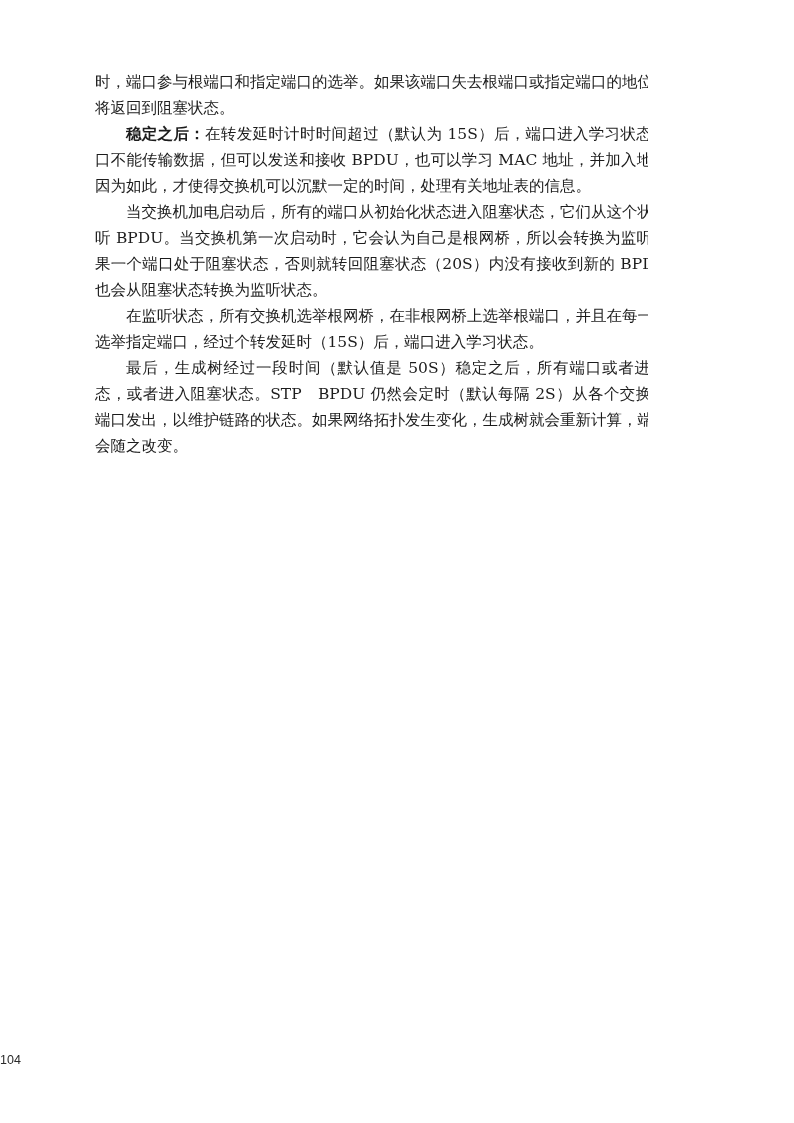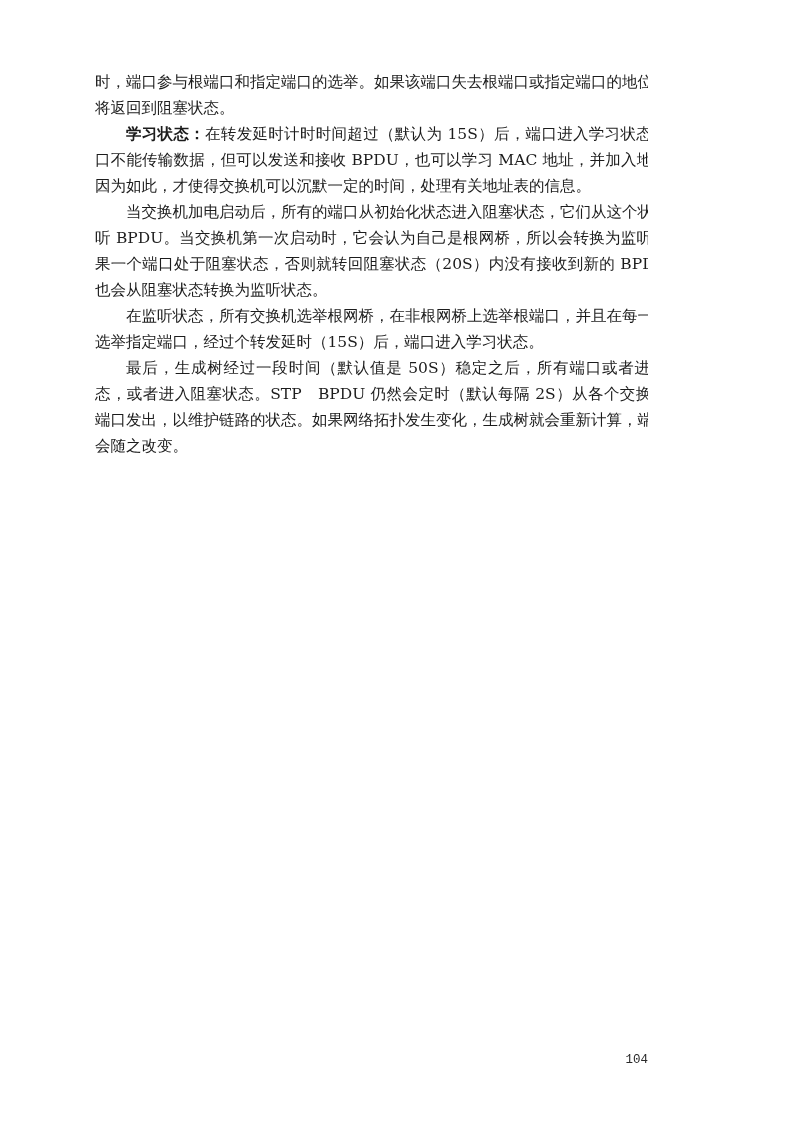--- a/index.html
+++ b/index.html
@@ -33,32 +33,32 @@
     text-indent: 31px;
   }
   .lead {
     font-weight: 700;
   }
   .footer {
     position: absolute;
     top: 1051px;
     left: 0;
     width: 100%;
-    text-align: right;
+    text-align: left;
     font-size: 12.5px;
     line-height: 18px;
     color: #2a2a2a;
-    font-family: Liberation Mono, monospace;
+    font-family: Liberation Sans, sans-serif;
   }
 </style>
 </head>
 <body>
 
 <div class="page">
   <div class="content">
     <p class="para"><span>时，端口参与根端口和指定端口的选举。如果该端口失去根端口或指定端口的地位，那么它将返回到阻塞状态。</span></p>
-    <p class="para indent"><span class="lead">学习状态：</span><span>在转发延时计时时间超过（默认为 15S）后，端口进入学习状态，此时端口不能传输数据，但可以发送和接收 BPDU，也可以学习 MAC 地址，并加入地址表。正因为如此，才使得交换机可以沉默一定的时间，处理有关地址表的信息。</span></p>
+    <p class="para indent"><span class="lead">稳定之后：</span><span>在转发延时计时时间超过（默认为 15S）后，端口进入学习状态，此时端口不能传输数据，但可以发送和接收 BPDU，也可以学习 MAC 地址，并加入地址表。正因为如此，才使得交换机可以沉默一定的时间，处理有关地址表的信息。</span></p>
     <p class="para indent"><span>当交换机加电启动后，所有的端口从初始化状态进入阻塞状态，它们从这个状态开始监听 BPDU。当交换机第一次启动时，它会认为自己是根网桥，所以会转换为监听状态。如果一个端口处于阻塞状态，否则就转回阻塞状态（20S）内没有接收到新的 BPDU，端口也会从阻塞状态转换为监听状态。</span></p>
     <p class="para indent"><span>在监听状态，所有交换机选举根网桥，在非根网桥上选举根端口，并且在每一个网段中选举指定端口，经过个转发延时（15S）后，端口进入学习状态。</span></p>
     <p class="para indent"><span>最后，生成树经过一段时间（默认值是 50S）稳定之后，所有端口或者进入转发状态，或者进入阻塞状态。STP　BPDU 仍然会定时（默认每隔 2S）从各个交换机的指定端口发出，以维护链路的状态。如果网络拓扑发生变化，生成树就会重新计算，端口状态也会随之改变。</span></p>
   </div>
   <div class="footer">104</div>
 </div>
 
 </body></html>

